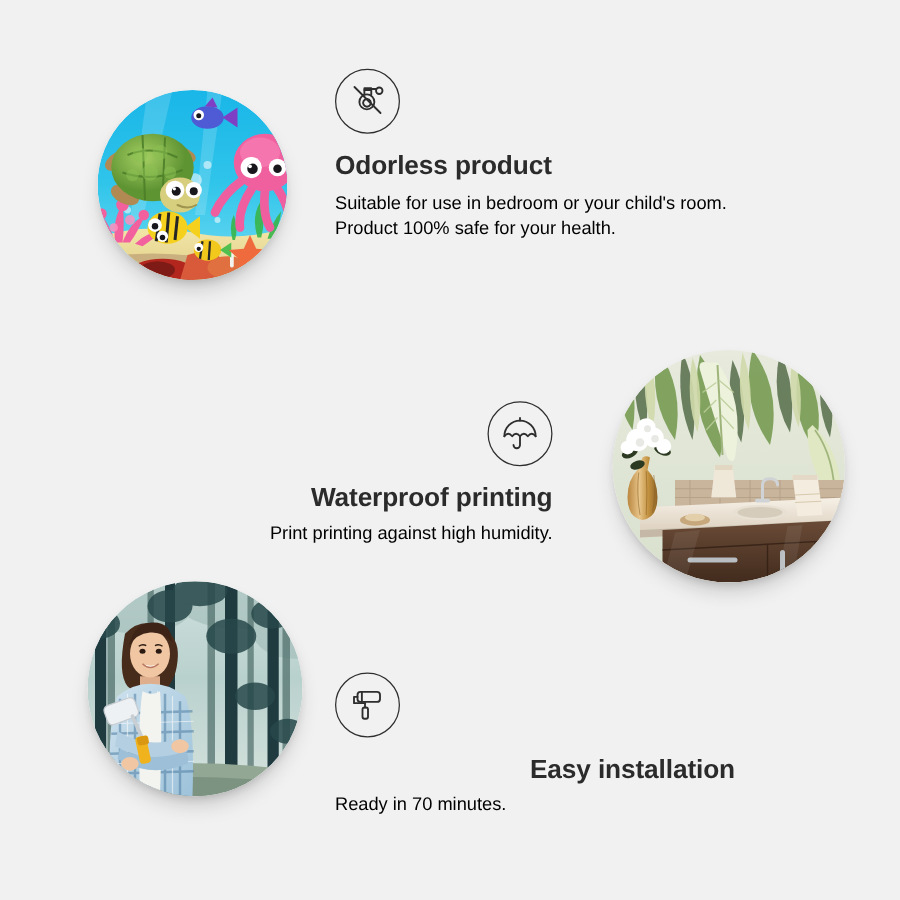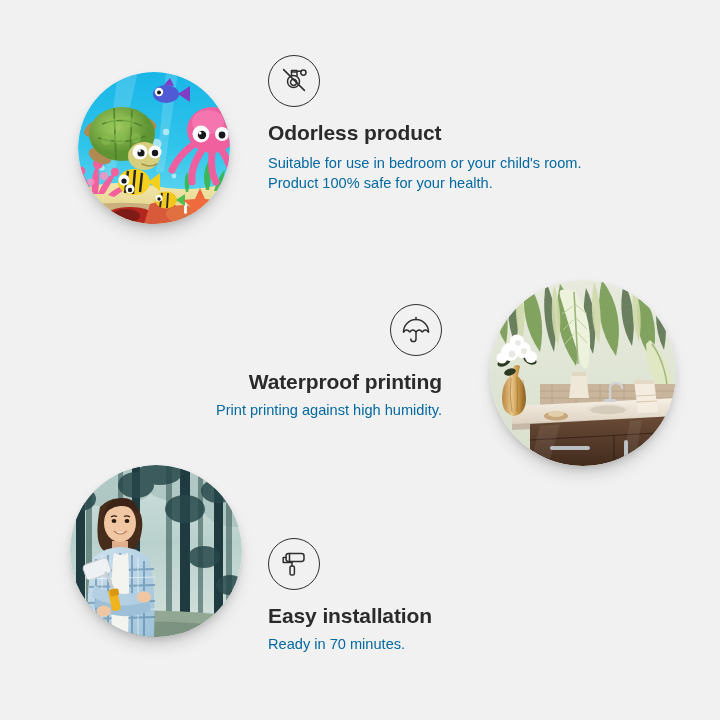--- a/index.html
+++ b/index.html
@@ -59,39 +59,39 @@
   .feature-title {
     font-size: 21px;
     font-weight: bold;
     color: #2b2b2b;
     letter-spacing: -0.1px;
     margin: 0;
     line-height: 1.2;
   }
   .feature-desc {
     font-size: 14.6px;
-    color: #0369a1;
+    color: #000000;
     margin: 0;
     line-height: 1.38;
   }
 
   
   #feature-odorless { left: 268px; top: 55px; width: 340px; }
   #feature-odorless .feature-icon { margin-bottom: 13px; }
   #feature-odorless .feature-title { margin-bottom: 8px; }
 
   
-  #feature-waterproof { left: 120px; top: 304px; width: 322px; text-align: right; }
+  #feature-waterproof { left: 120px; top: 321px; width: 322px; text-align: right; }
   #feature-waterproof .feature-icon { margin-left: auto; margin-bottom: 13px; }
   #feature-waterproof .feature-title { margin-bottom: 6px; }
 
   
   #feature-installation { left: 268px; top: 538px; width: 320px; }
   #feature-installation .feature-icon { margin-bottom: 13px; }
-  #feature-installation .feature-title { margin-bottom: 6px; }
+  #feature-installation .feature-title { margin-bottom: 6px; text-align: right; }
 </style>
 </head>
 <body>
 
 <div class="stage">
 
   <div class="disc" id="disc-ocean">
     <div class="disc-inner">
       <svg viewBox="0 0 152 152" preserveAspectRatio="xMidYMid slice" aria-hidden="true">
         <defs>

